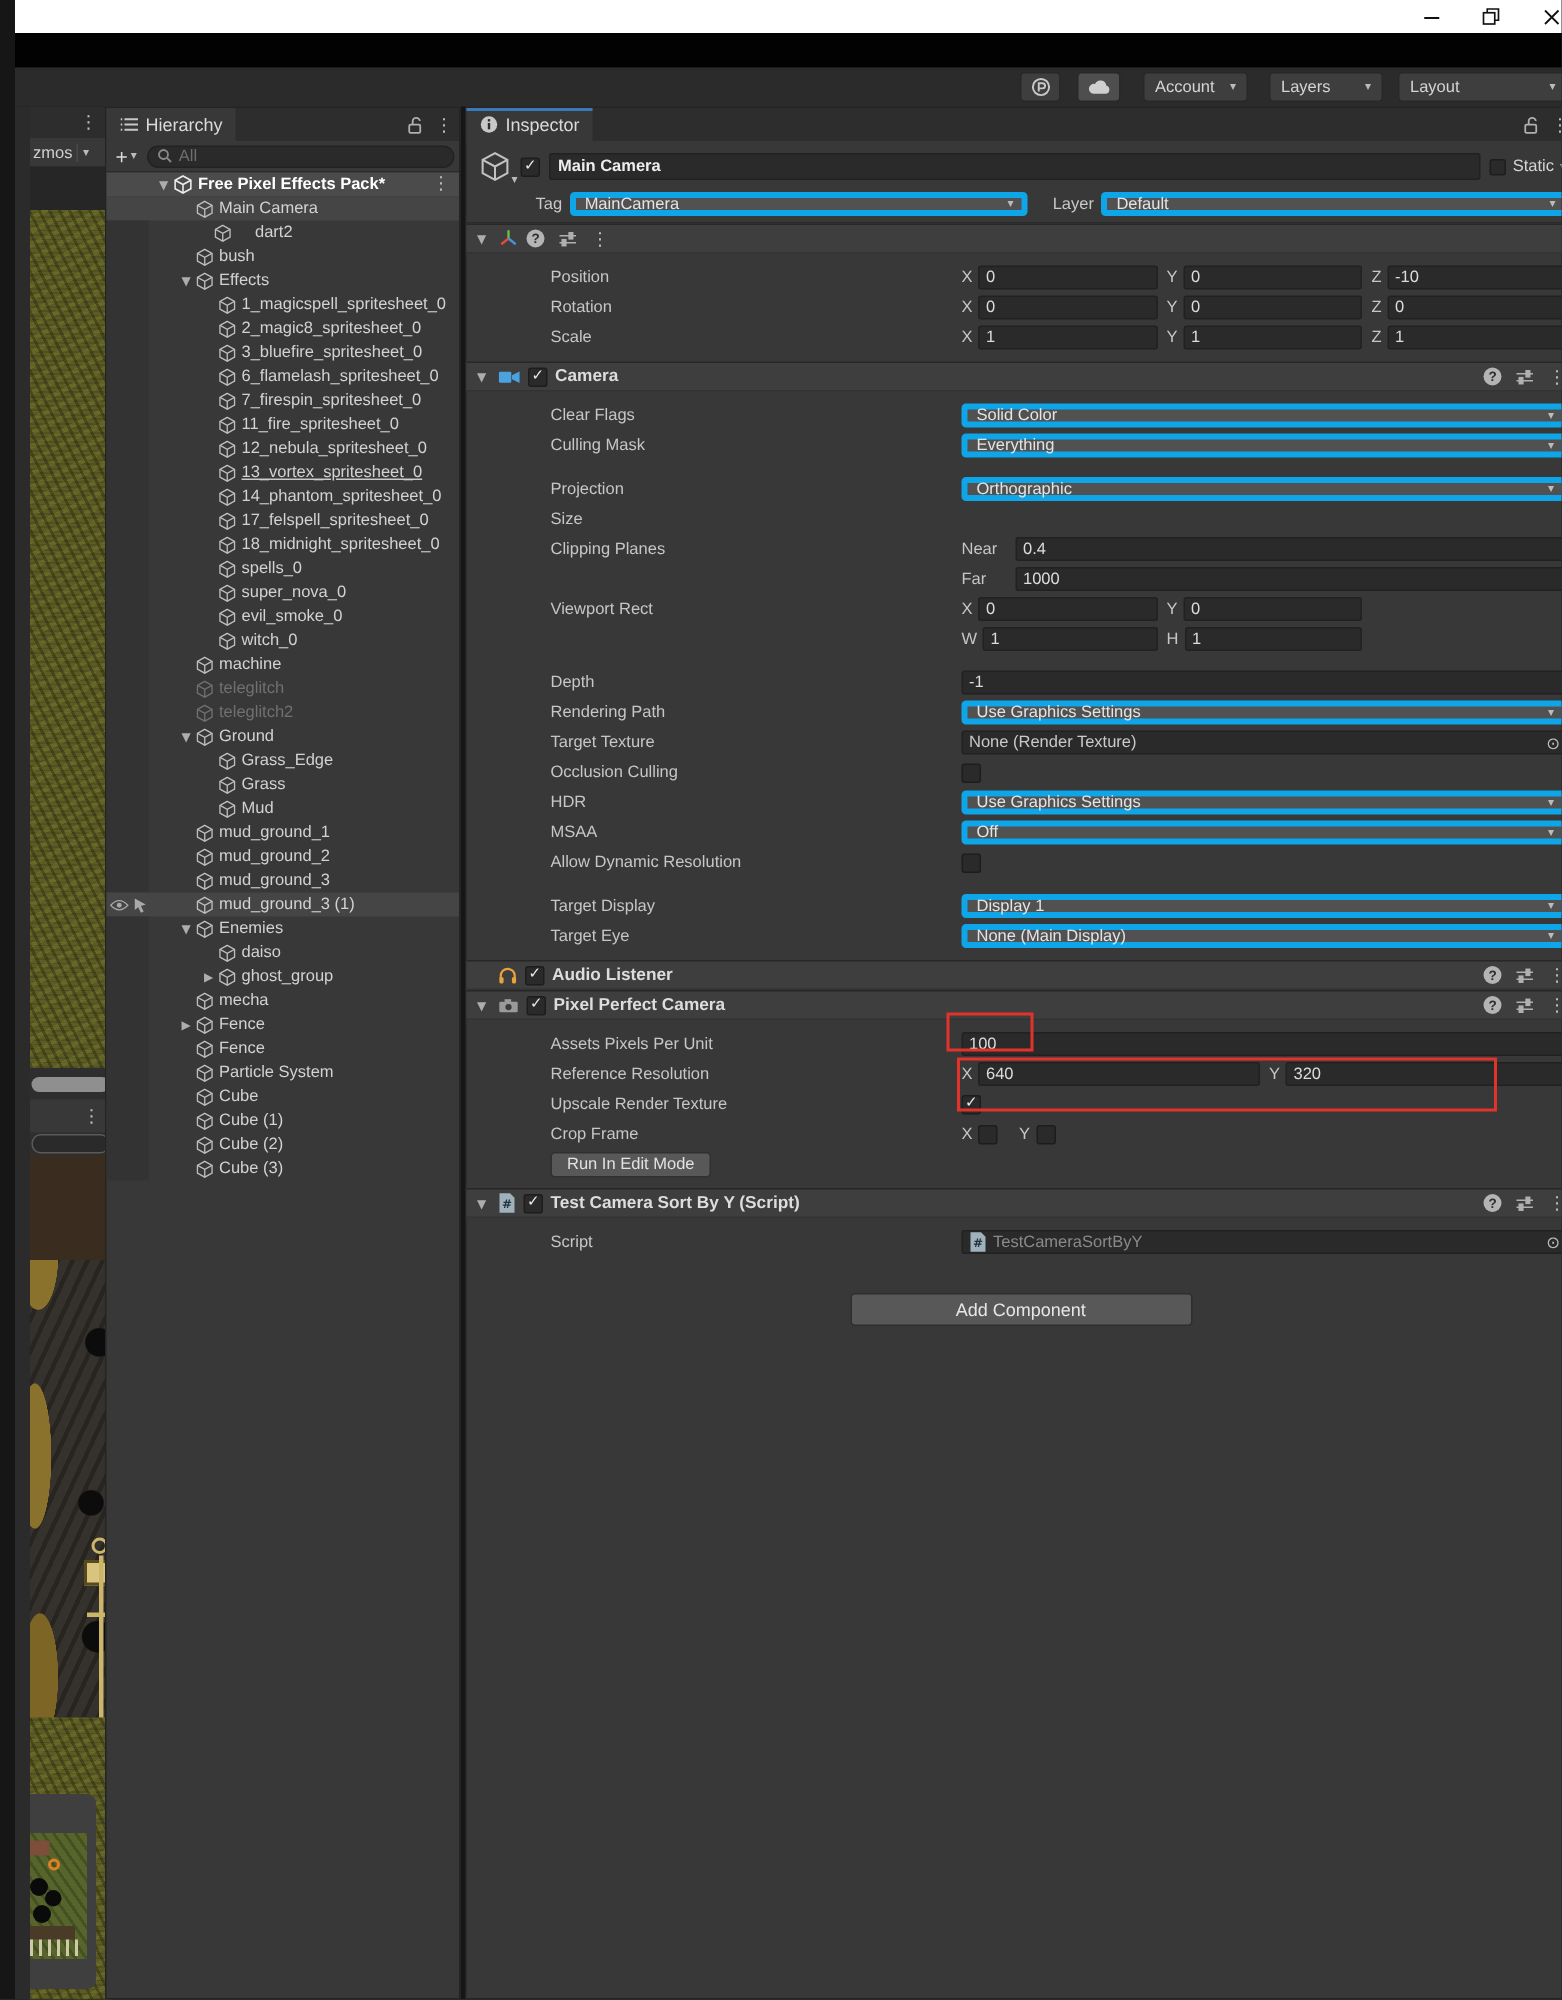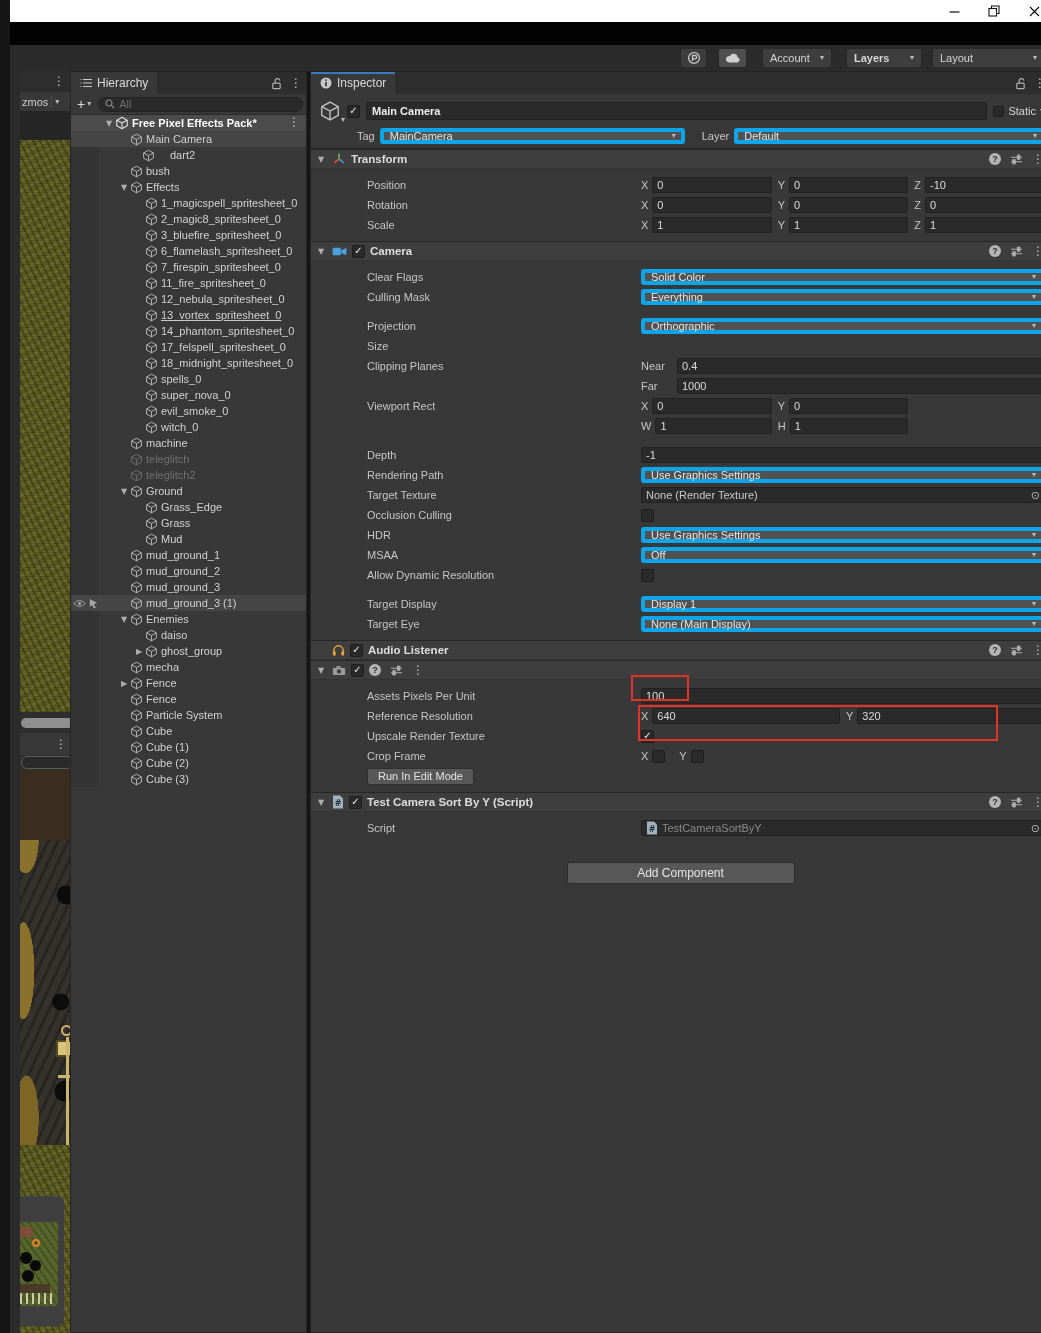--- a/index.html
+++ b/index.html
@@ -177,21 +177,21 @@
     <span class="icn">
       <svg width="16" height="10" viewBox="0 0 16 10">
           <path d="M4 9.5 a3.3 3.3 0 1 1 1-6.5 A4 4 0 0 1 12.6 4.2 A2.7 2.7 0 0 1 12 9.5 Z" fill="#CFCFCF"></path>
         </svg>
       </span>
   </div>
   <div class="tb-btn tb-dd" style="right:219px; width:70px;">
     <span>Account</span>
     <span class="caret">▾</span>
   </div>
-  <div class="tb-dd tb-btn" style="right:129px; width:76px;font-weight:bold;">
+  <div class="tb-dd tb-btn" style="right:129px; width:76px;">
     <span>Layers</span>
     <span class="caret">▾</span>
   </div>
   <div class="tb-dd tb-btn" style="right:6px; width:113px;">
     <span>Layout</span>
     <span class="caret">▾</span>
   </div>
 </div>
 
 <div class="abs" id="scene-strip">
@@ -886,21 +886,20 @@
       <div class="component">
         <div class="c-header">
           <span class="h-arrow">▼</span>
           <span class="icn">
             <svg width="14" height="14" viewBox="0 0 14 14" fill="none" stroke-width="1.6">
               <path d="M7 7 V1.5" stroke="#6CBE45"></path>
               <path d="M7 7 L2.2 10.8" stroke="#E04B3A"></path>
               <path d="M7 7 L11.8 10.8" stroke="#4A90D9"></path>
             </svg>
           </span>
-          <span class="c-title">Transform</span>
           <div class="c-hicons">
             <span class="help-badge">?</span>
             <span class="icn">
               <svg width="13" height="11" viewBox="0 0 14 12" stroke="#B0B0B0" stroke-width="1.1">
                 <path d="M1 3.5 H13 M1 8.5 H13"></path>
                 <rect x="8" y="1.3" width="2.6" height="4.4" fill="#B0B0B0"></rect>
                 <rect x="3" y="6.3" width="2.6" height="4.4" fill="#B0B0B0"></rect>
               </svg>
             </span>
             <span class="kebab">⋮</span>
@@ -1166,20 +1165,21 @@
         <div class="c-header">
           <span class="h-arrow">▼</span>
           <span class="icn">
             <svg width="14" height="11" viewBox="0 0 16 12">
               <rect x="1" y="3" width="14" height="8" rx="1" fill="#9A9A9A"></rect>
               <rect x="5" y="1" width="5" height="3" fill="#9A9A9A"></rect>
               <circle cx="8" cy="7" r="2.4" fill="#3A3A3A"></circle>
             </svg>
           </span>
           <span class="cb">✓</span>
+          <span class="c-title">Pixel Perfect Camera</span>
           <div class="c-hicons">
             <span class="help-badge">?</span>
             <span class="icn">
               <svg width="13" height="11" viewBox="0 0 14 12" stroke="#B0B0B0" stroke-width="1.1">
                 <path d="M1 3.5 H13 M1 8.5 H13"></path>
                 <rect x="8" y="1.3" width="2.6" height="4.4" fill="#B0B0B0"></rect>
                 <rect x="3" y="6.3" width="2.6" height="4.4" fill="#B0B0B0"></rect>
               </svg>
             </span>
             <span class="kebab">⋮</span>

